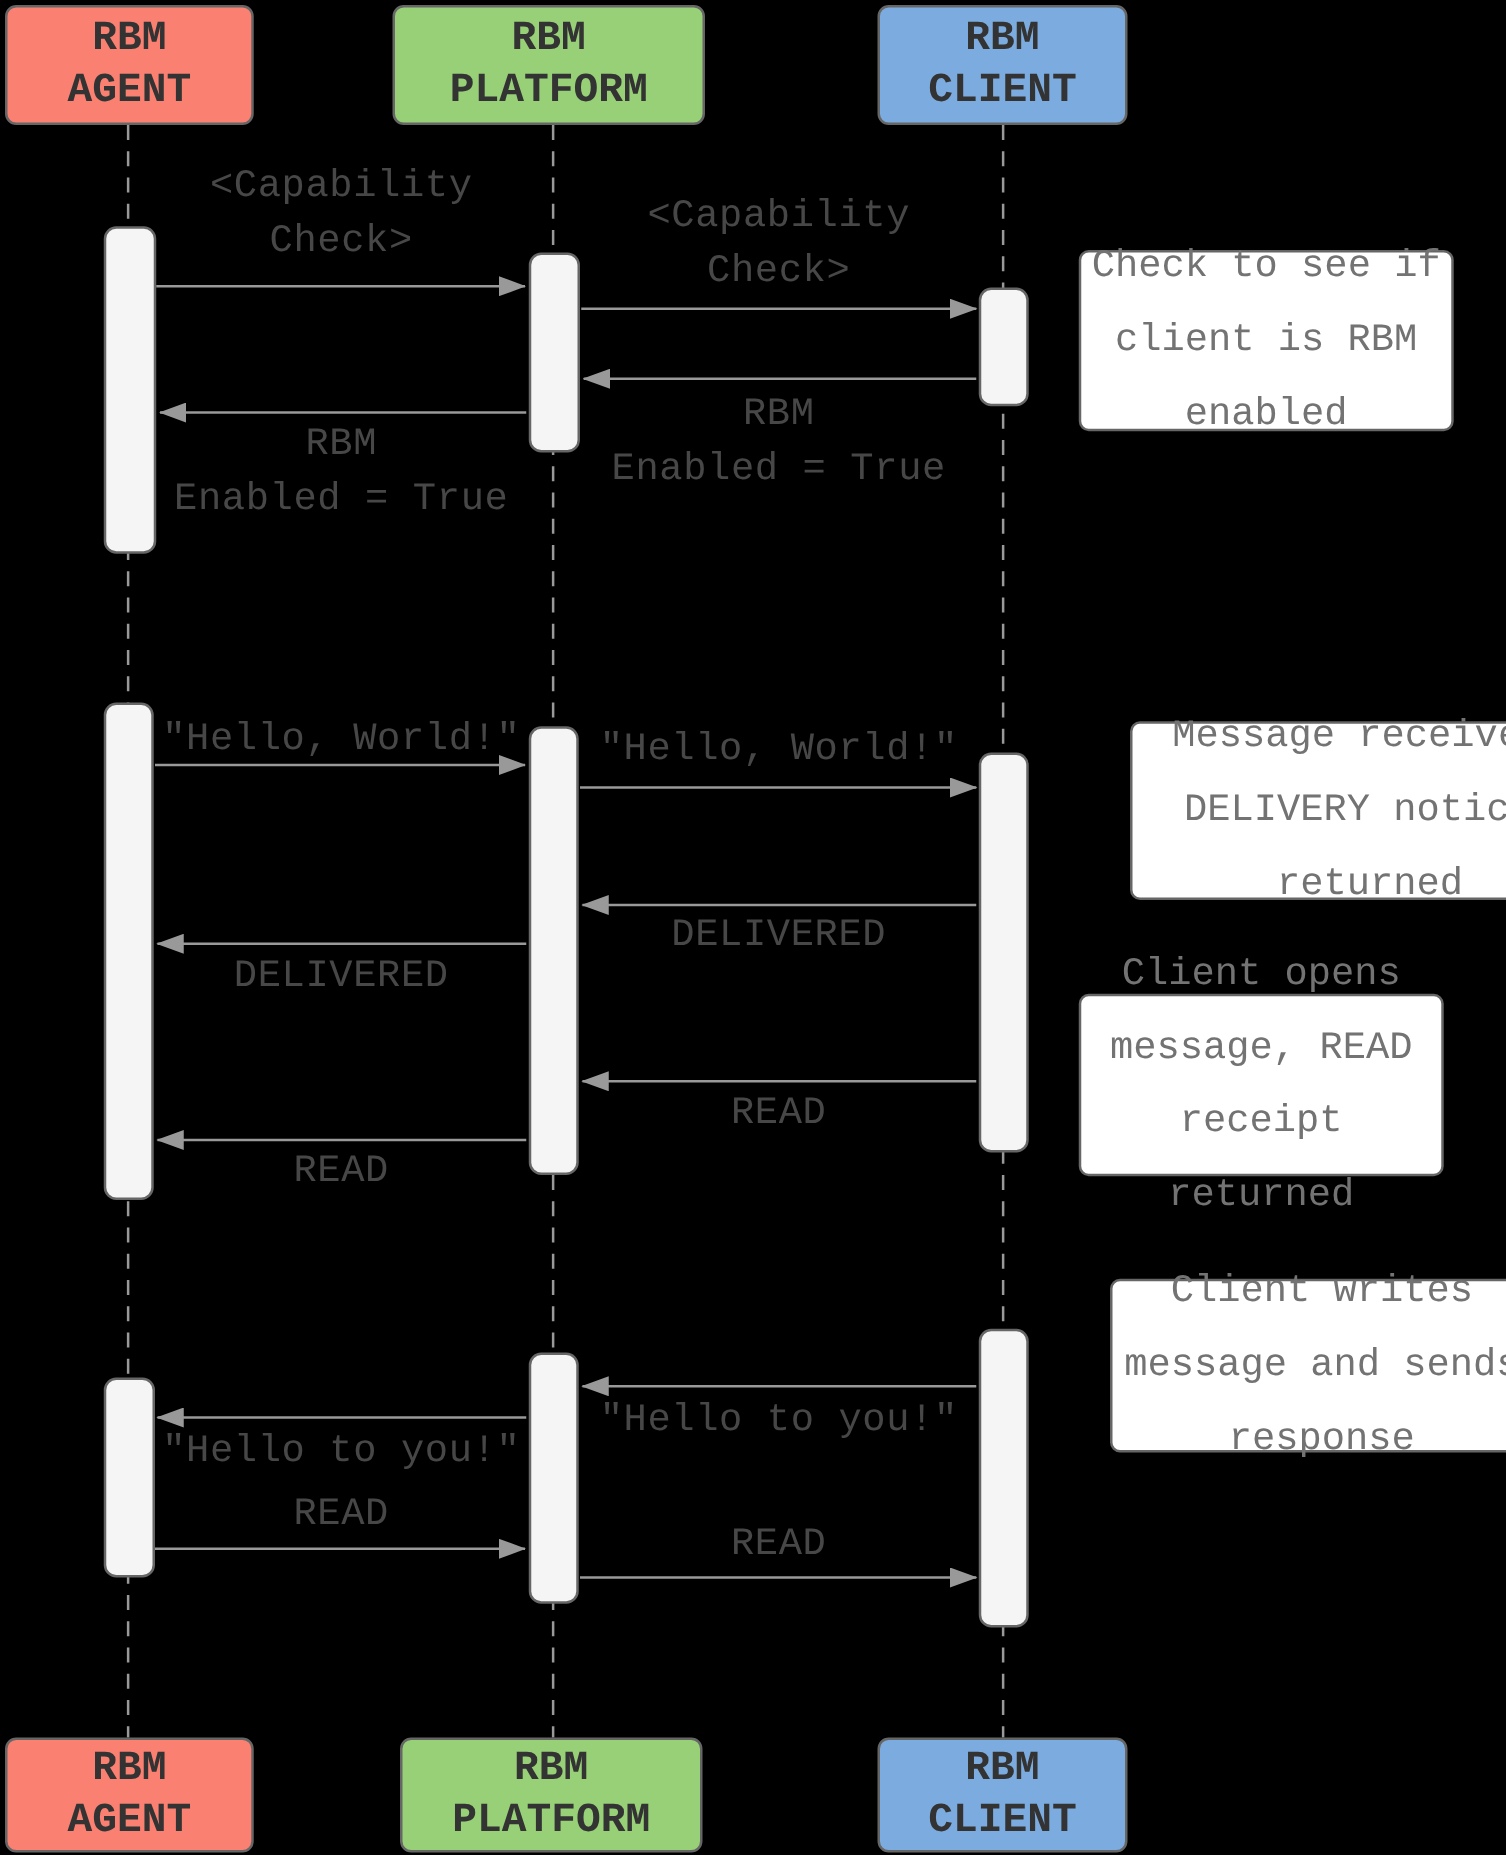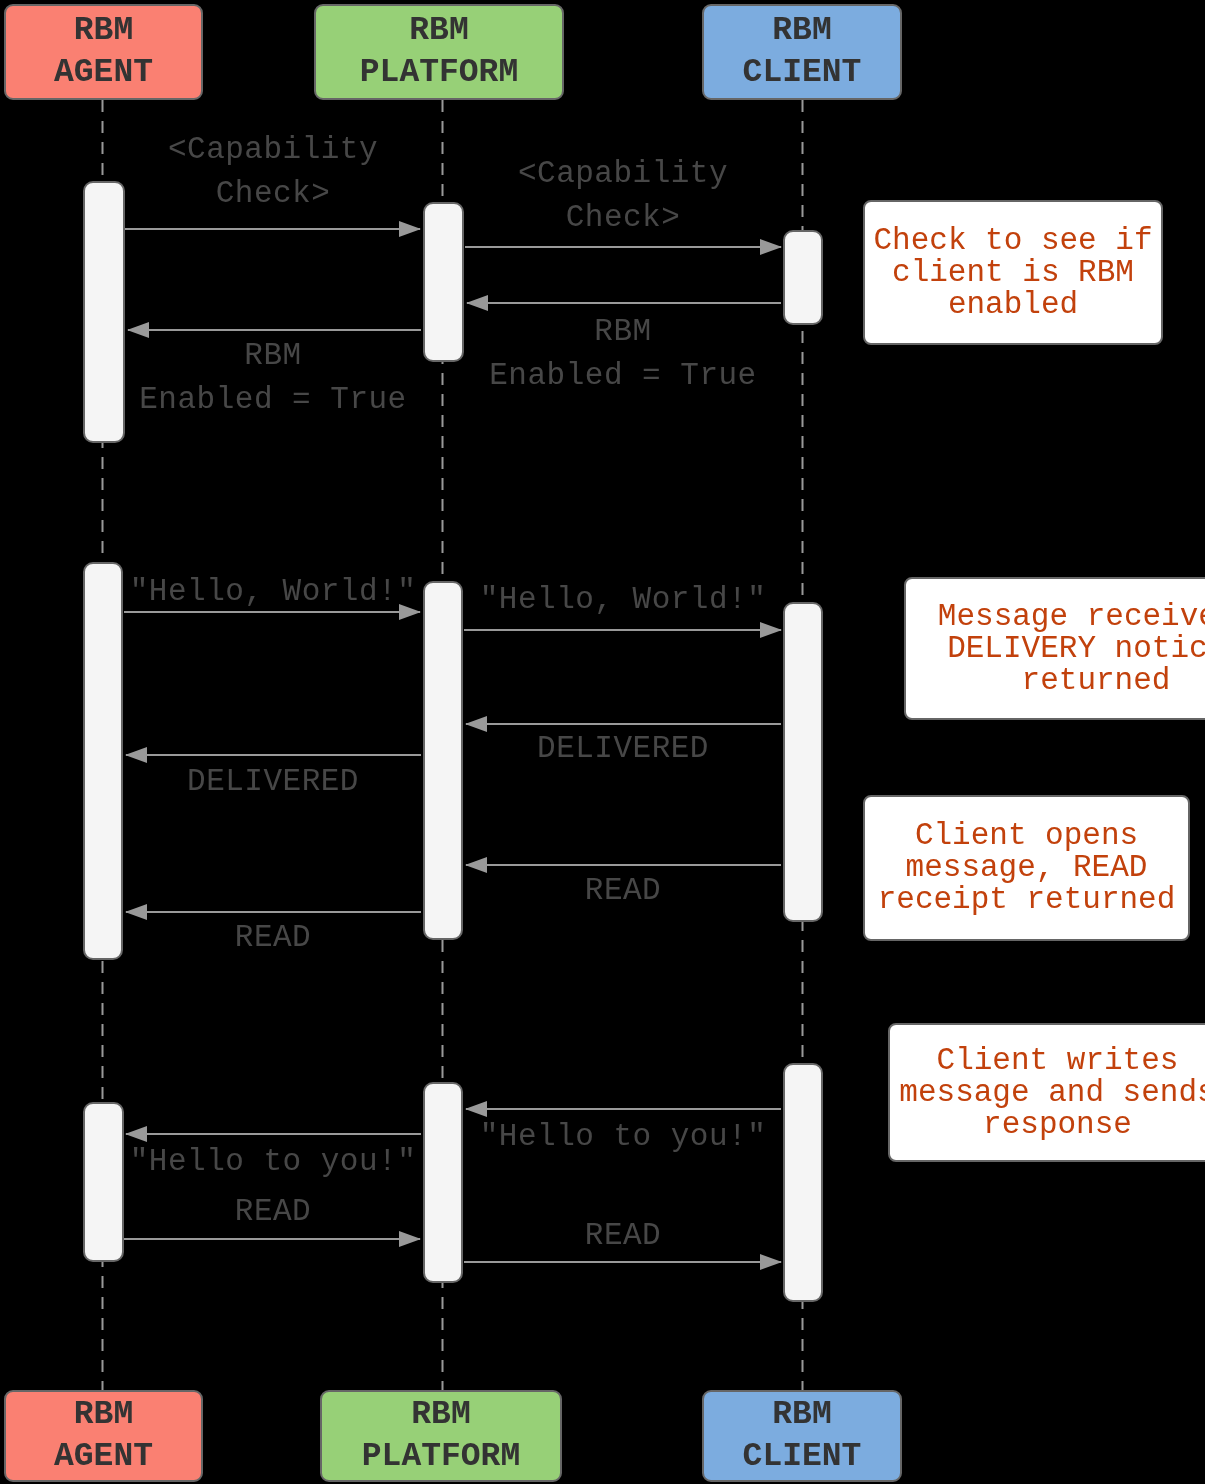--- a/index.html
+++ b/index.html
@@ -18,21 +18,21 @@
     position:absolute;background:#F5F5F5;border:2px solid #666666;
     border-radius:10px;box-sizing:border-box;
   }
   .msg-label{
     position:absolute;width:300px;text-align:center;color:#474747;
     font-size:31px;line-height:44px;white-space:pre-line;letter-spacing:0.5px;
   }
   .note{
     position:absolute;display:flex;align-items:center;justify-content:center;
     background:#FFFFFF;border:2px solid #666666;border-radius:8px;
-    color:#c2410c;font-size:31px;line-height:32px;text-align:center;
+    color:#737373;font-size:31px;line-height:59px;text-align:center;
     white-space:pre-line;box-sizing:border-box;
   }
 </style>
 </head>
 <body>
 
 <div id="stage">
 
   <svg class="layer" width="1205" height="1484" viewBox="0 0 1205 1484">
     <g stroke="#999999" stroke-width="2" stroke-dasharray="12,9">
@@ -114,20 +114,20 @@
   <div class="msg-label" style="left:123px;top:1140px;">"Hello to you!"</div>
   <div class="msg-label" style="left:123px;top:1190px;">READ</div>
   <div class="msg-label" style="left:473px;top:1214px;">READ</div>
 
   <div class="note" style="left:863px;top:200px;width:300px;height:145px;">Check to see if
 client is RBM
 enabled</div>
   <div class="note" style="left:904px;top:577px;width:384px;height:143px;">Message received,
 DELIVERY noticed
 returned</div>
-  <div class="note" style="left:863px;top:795px;width:327px;height:146px;">Client opens
+  <div class="note" style="left:863px;top:795px;width:292px;height:146px;">Client opens
 message, READ
 receipt returned</div>
   <div class="note" style="left:888px;top:1023px;width:339px;height:139px;">Client writes
 message and sends
 response</div>
 
 </div>
 
 </body></html>

